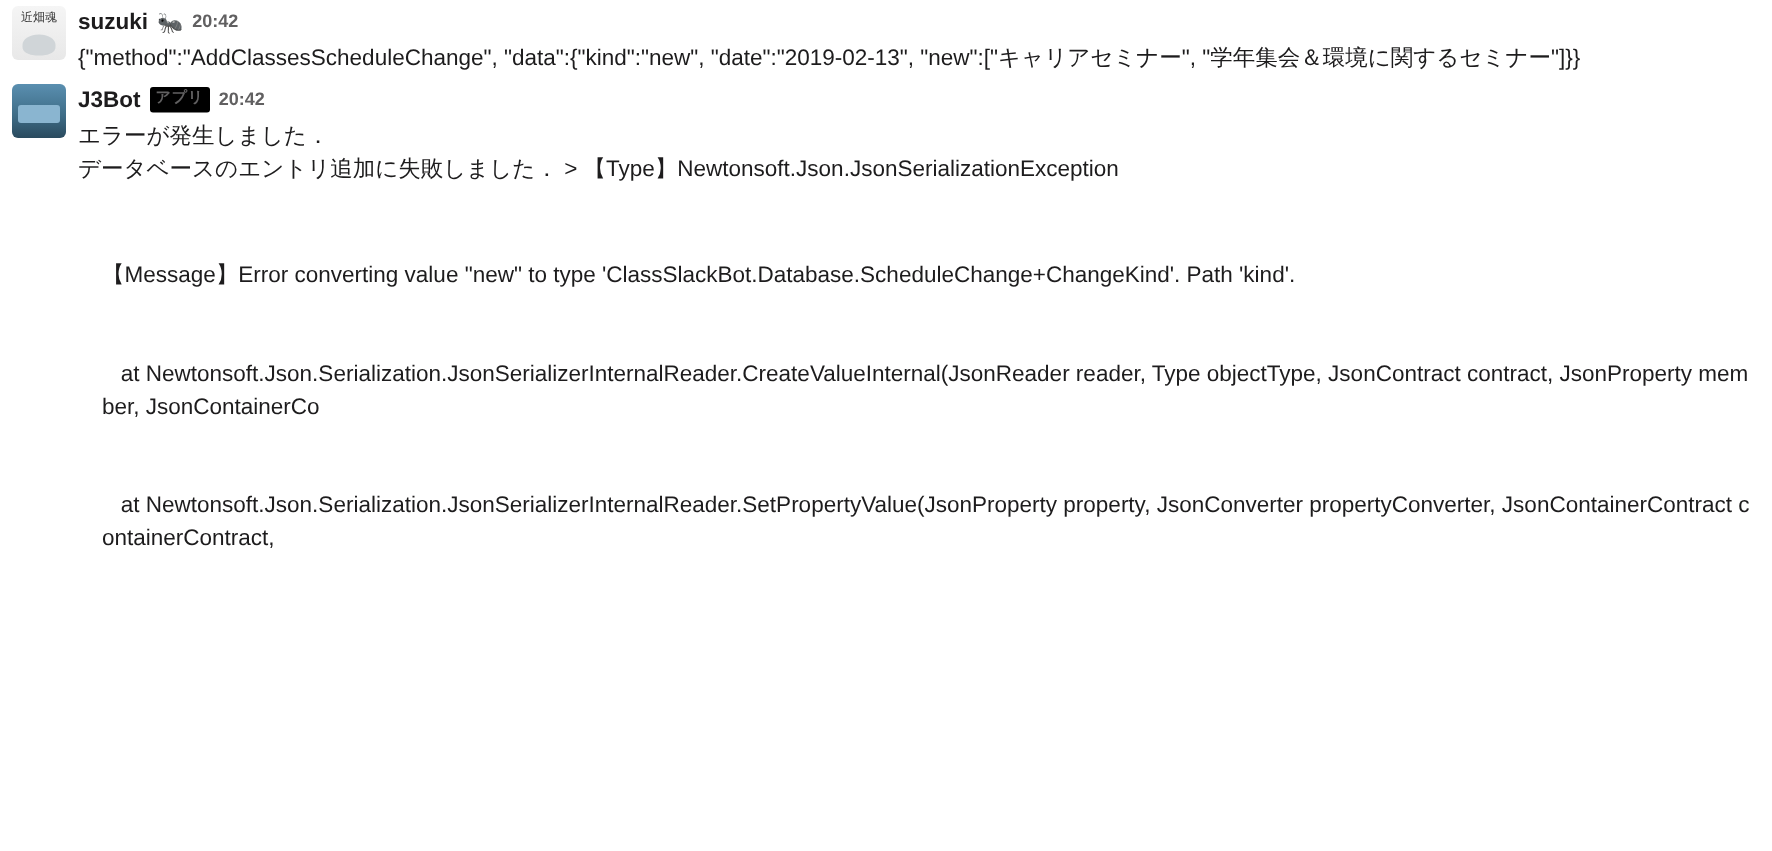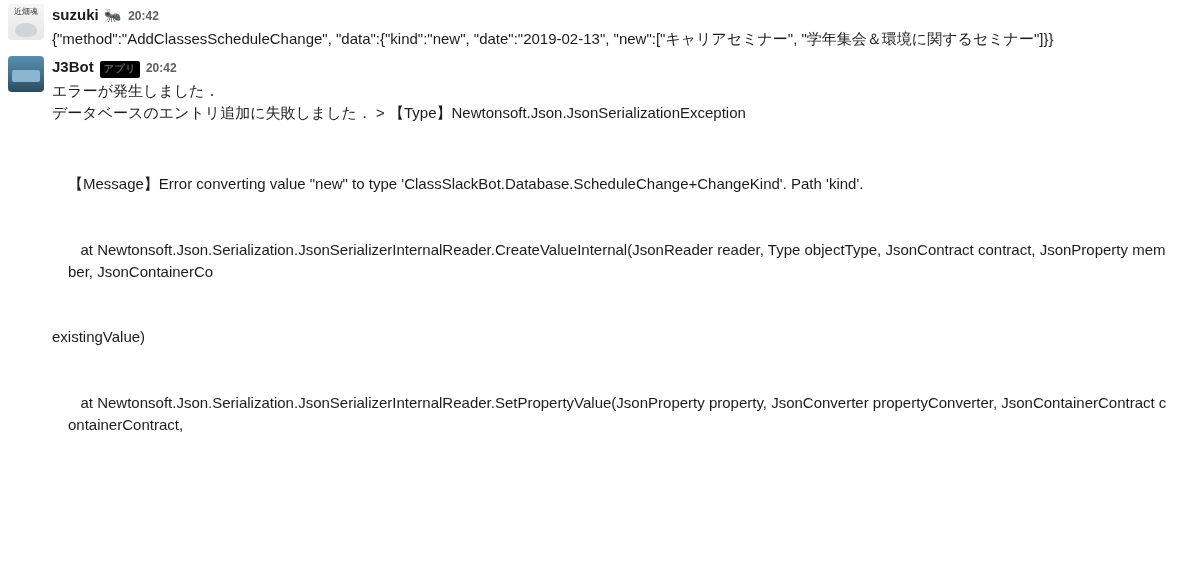--- a/index.html
+++ b/index.html
@@ -64,21 +64,21 @@
     width: 28px;
     height: 12px;
     background: #8ab5d0;
     top: 14px;
     left: 4px;
     border-radius: 2px;
   }
   .msg-content { flex: 1; min-width: 0; }
   .msg-header {
     display: flex;
-    align-items: flex-end;
+    align-items: center;
     gap: 6px;
     margin-bottom: 2px;
   }
   .username {
     font-weight: 900;
     font-size: 15px;
     color: #1d1c1d;
   }
   .emoji { font-size: 14px; }
   .timestamp {
@@ -132,21 +132,20 @@
       <span class="username">J3Bot</span>
       <span class="app-badge">アプリ</span>
       <span class="timestamp">20:42</span>
     </div>
     <div class="msg-text">エラーが発生しました．</div>
     <div class="msg-text">データベースのエントリ追加に失敗しました． &gt; 【Type】Newtonsoft.Json.JsonSerializationException</div>
 
     <div class="trace-block">
       <span class="trace-line">【Message】Error converting value "new" to type 'ClassSlackBot.Database.ScheduleChange+ChangeKind'. Path 'kind'.</span>
       <span class="trace-line">   at Newtonsoft.Json.Serialization.JsonSerializerInternalReader.CreateValueInternal(JsonReader reader, Type objectType, JsonContract contract, JsonProperty member, JsonContainerCo</span>
-      <span class="trace-line" style="padding-left:0;margin-left:-16px">existingValue)</span>
       <span class="trace-line">   at Newtonsoft.Json.Serialization.JsonSerializerInternalReader.SetPropertyValue(JsonProperty property, JsonConverter propertyConverter, JsonContainerContract containerContract,</span>
       
       
       
       
       
       
       
       
       

